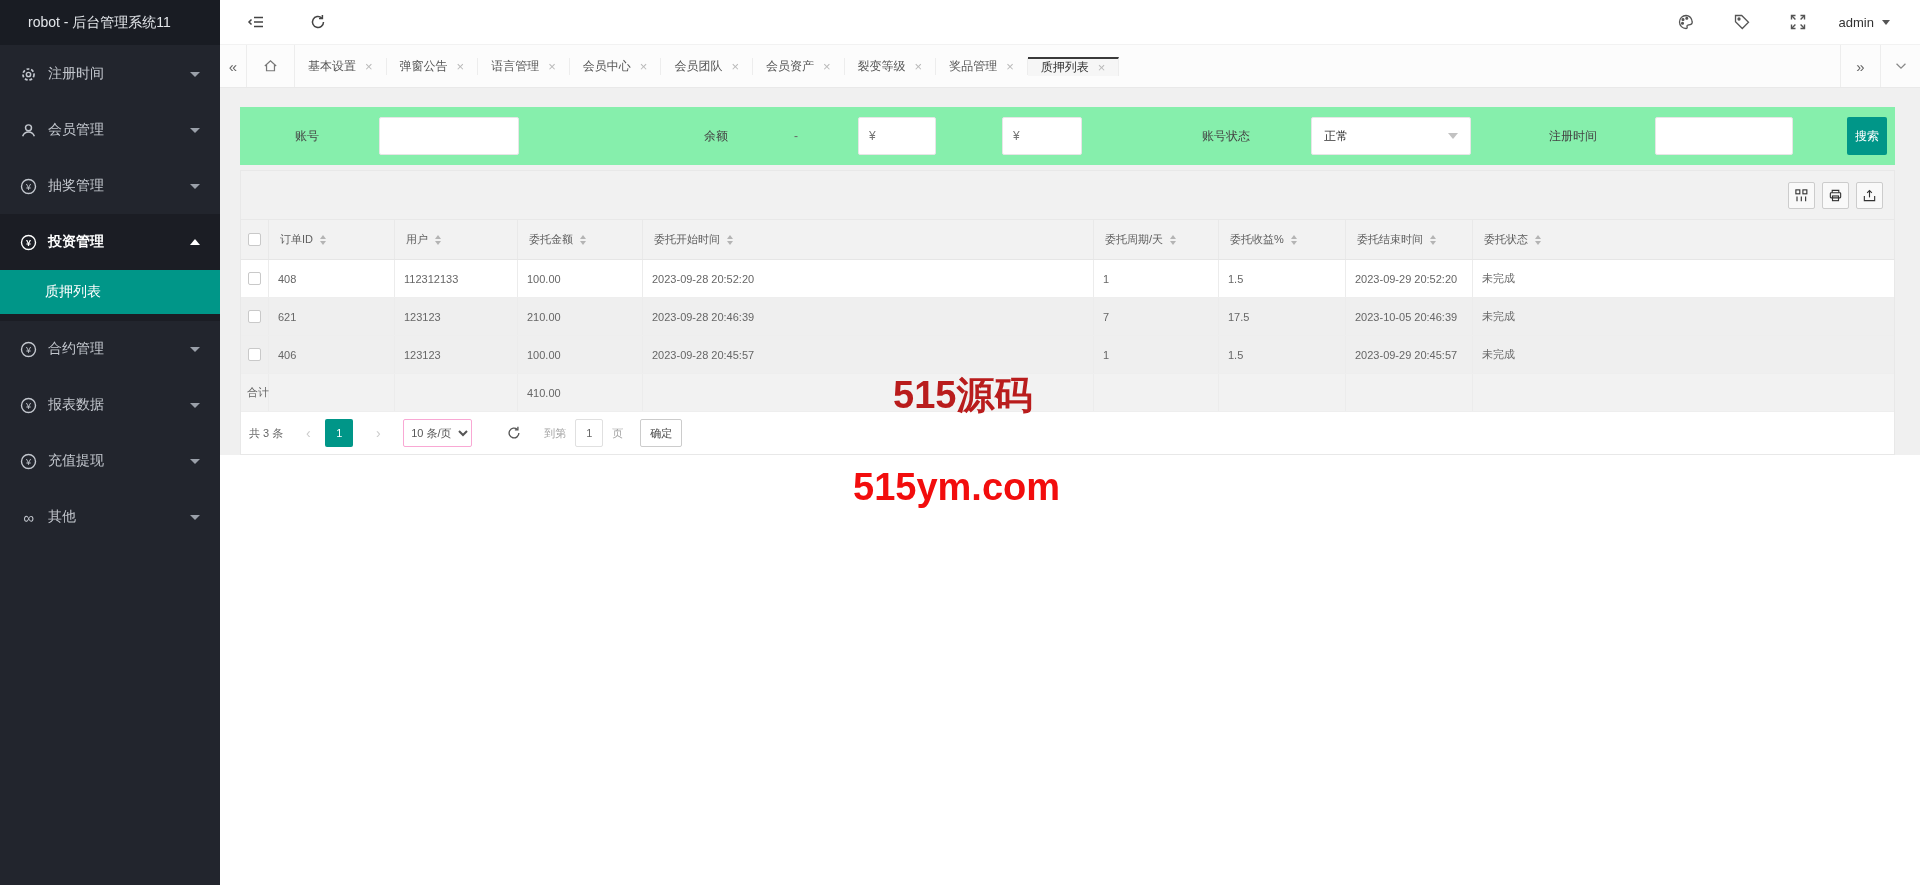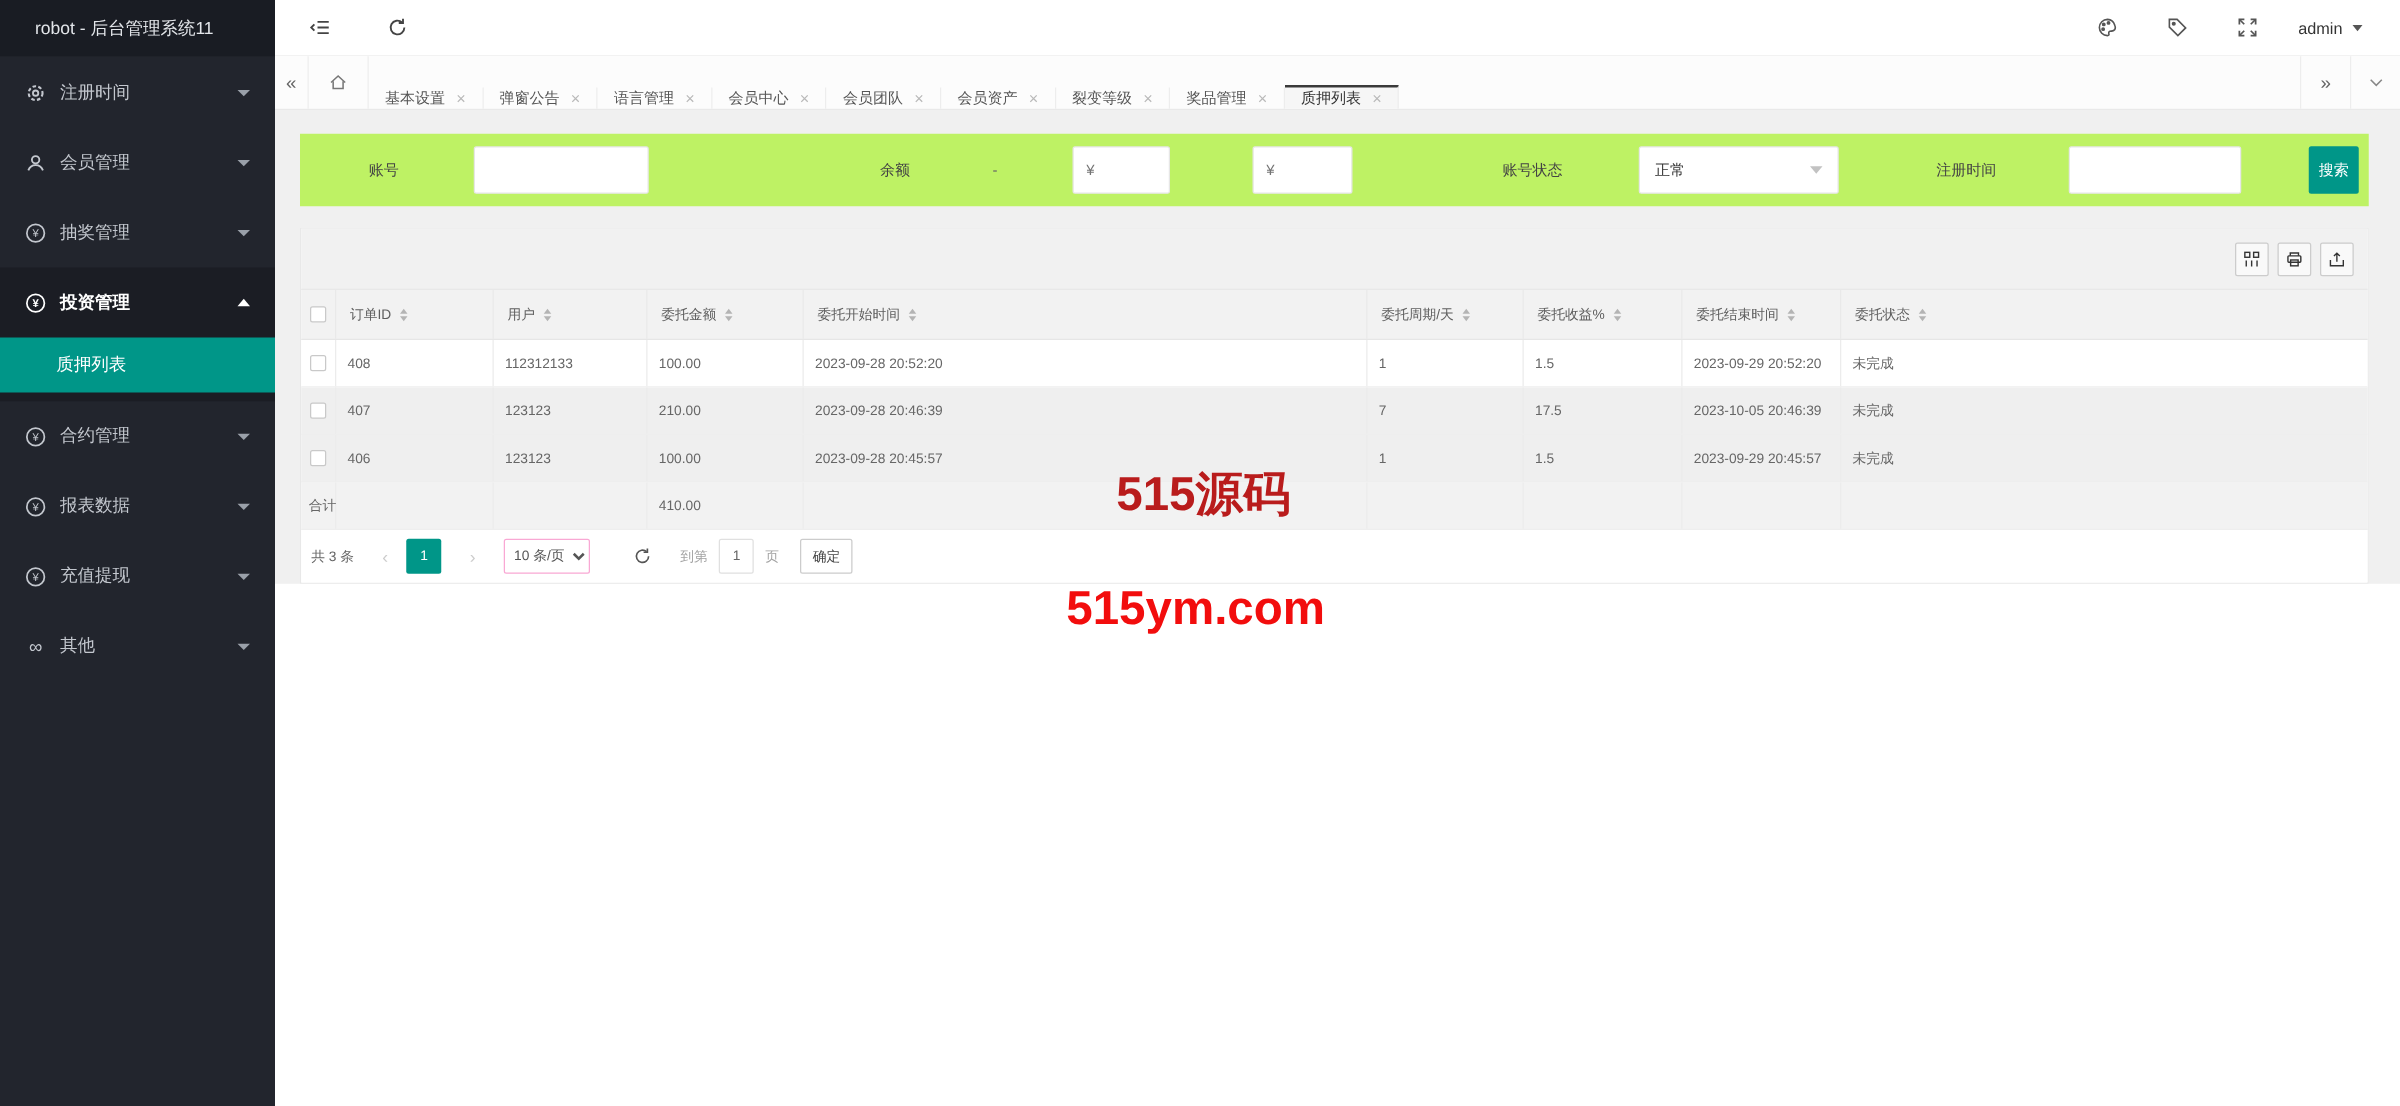--- a/index.html
+++ b/index.html
@@ -31,32 +31,32 @@
   .tb-ricon{width:18px;height:18px;margin-left:38px;cursor:pointer;}
   .admin{margin-left:32px;display:flex;align-items:center;font-size:13px;color:#333;cursor:pointer;}
   .admin-caret{width:0;height:0;border-left:4.5px solid transparent;border-right:4.5px solid transparent;
     border-top:5px solid #555;margin-left:8px;}
 
   
   .tabbar{height:43px;background:#fcfcfc;border-bottom:1px solid #e9e9e9;display:flex;align-items:stretch;}
   .tab-navl{width:27px;border-right:1px solid #ededed;display:flex;align-items:center;justify-content:center;
     color:#666;font-size:15px;cursor:pointer;}
   .tab-home{width:48px;border-right:1px solid #ededed;display:flex;align-items:center;justify-content:center;cursor:pointer;}
-  .tabs{display:flex;align-items:flex-end;}
+  .tabs{display:flex;align-items:center;}
   .tab{padding:0 13px;border-right:1px solid #ededed;display:flex;align-items:center;font-size:12px;color:#555;
     cursor:pointer;position:relative;white-space:nowrap;}
   .tab-close{margin-left:9px;color:#b9b9b9;font-size:13px;line-height:1;cursor:pointer;}
   .tab.active{background:#f6f6f6;color:#333;border-top:2px solid #3a3a3a;}
   .tab-spacer{flex:1;}
   .tab-navr{width:40px;border-left:1px solid #ededed;display:flex;align-items:center;justify-content:center;
     color:#666;font-size:15px;cursor:pointer;}
 
   
   .content{background:#f0f0f0;padding:19px 25px 0 20px;}
-  .form-card{background:#bef264;height:58px;margin-bottom:17px;display:flex;align-items:center;gap:48px;}
+  .form-card{background:#86efac;height:58px;margin-bottom:5px;display:flex;align-items:center;gap:48px;}
   .f-label{font-size:12px;color:#444;white-space:nowrap;}
   .f-input{height:38px;border:1px solid #e6e6e6;border-radius:2px;background:#fff;font-size:12px;color:#333;
     padding:0 10px;outline:none;font-family:inherit;}
   .f-dash{font-size:12px;color:#666;margin-left:18px;}
   .f-select{height:38px;width:160px;border:1px solid #e6e6e6;border-radius:2px;background:#fff;margin-left:13px;
     display:flex;align-items:center;padding:0 12px;font-size:12px;color:#333;position:relative;cursor:pointer;}
   .f-select .caret{position:absolute;right:12px;width:0;height:0;border-left:5px solid transparent;
     border-right:5px solid transparent;border-top:6px solid #c2c2c2;}
   .search-btn{height:38px;width:40px;margin-left:6px;background:#009688;border:none;border-radius:2px;color:#fff;
     font-size:12px;cursor:pointer;font-family:inherit;}
@@ -439,21 +439,21 @@
             <div class="td c5">1</div>
             <div class="td c6">1.5</div>
             <div class="td c7">2023-09-29 20:52:20</div>
             <div class="td c8">未完成</div>
           </div>
 
           <div class="trow shade">
             <div class="td c0">
               <span class="checkbox"></span>
             </div>
-            <div class="td c1">407</div>
+            <div class="td c1">621</div>
             <div class="td c2">123123</div>
             <div class="td c3">210.00</div>
             <div class="td c4">2023-09-28 20:46:39</div>
             <div class="td c5">7</div>
             <div class="td c6">17.5</div>
             <div class="td c7">2023-10-05 20:46:39</div>
             <div class="td c8">未完成</div>
           </div>
 
           <div class="trow shade">

